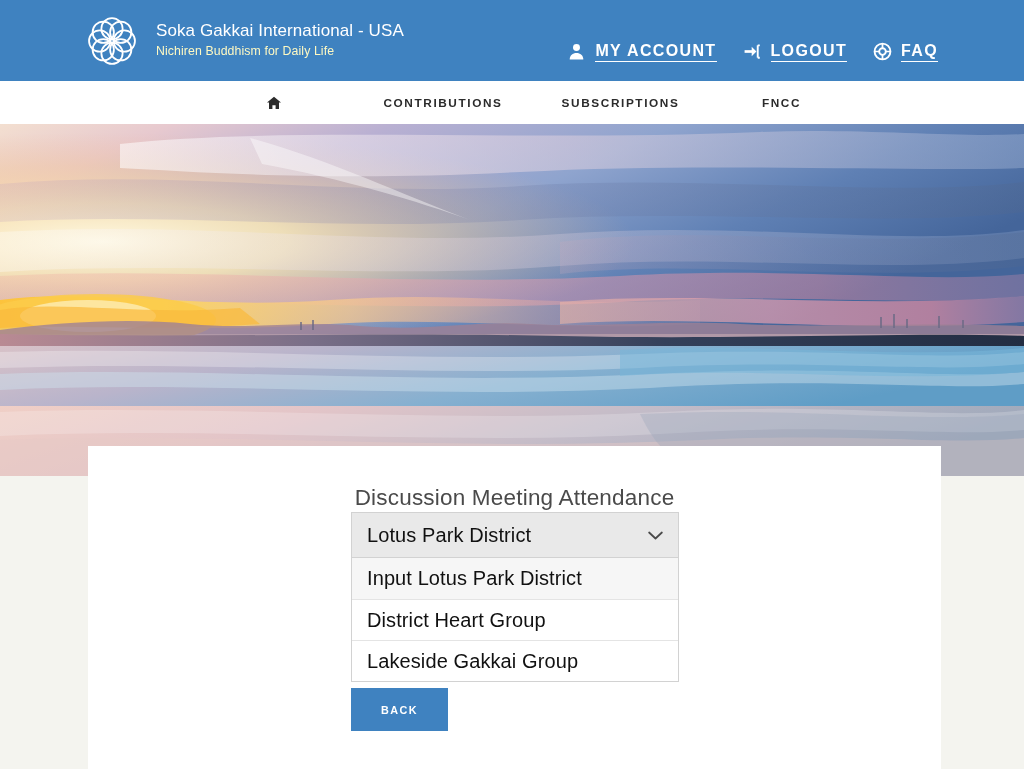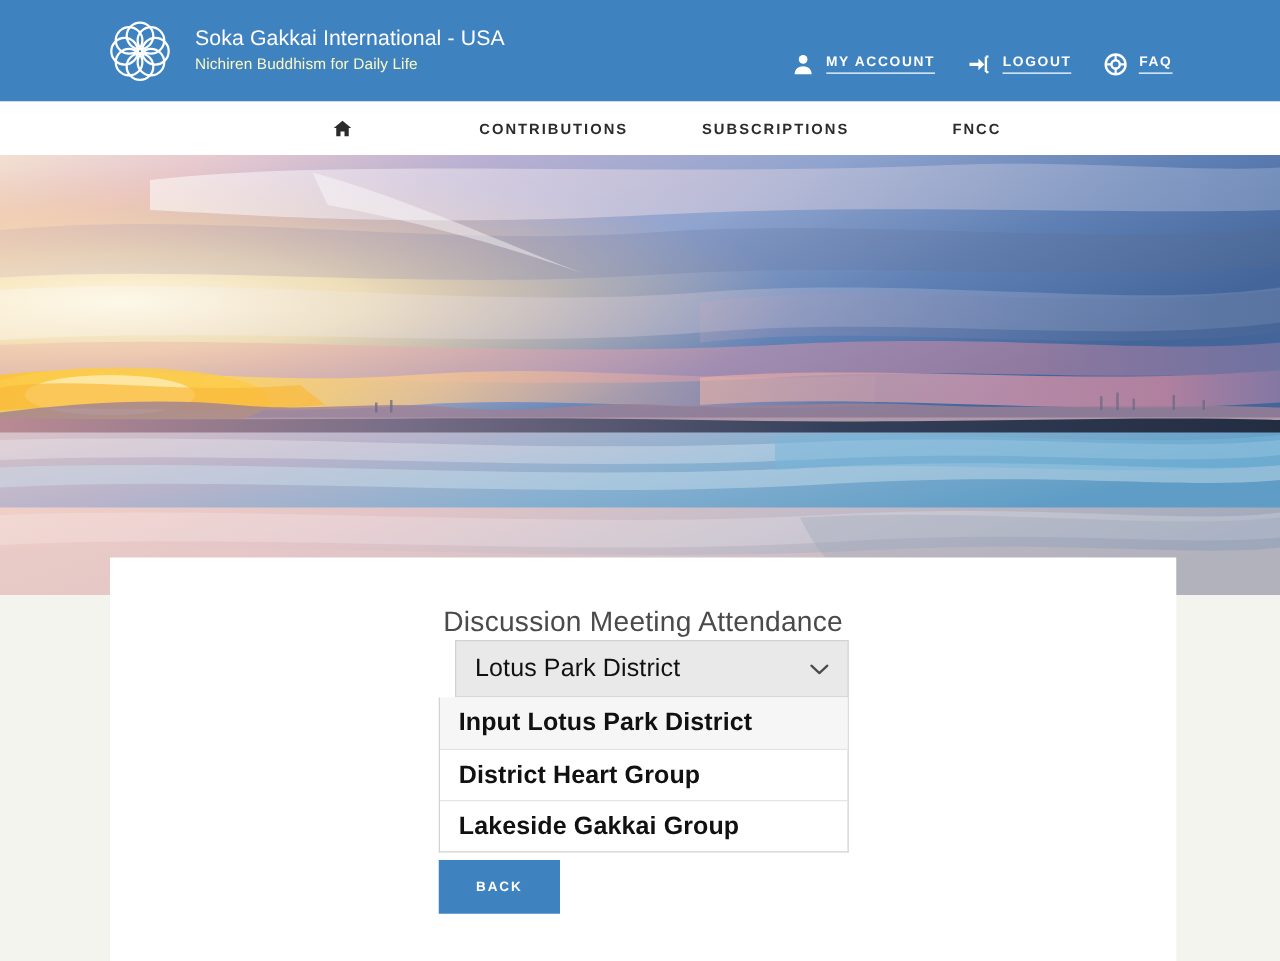--- a/index.html
+++ b/index.html
@@ -55,21 +55,21 @@
   .hlink {
     display: flex;
     align-items: center;
     gap: 9px;
     text-decoration: none;
     cursor: pointer;
   }
   .hlink .hicon { width: 19px; height: 19px; display: block; flex: none; }
   .hlink .hlabel {
     color: #ffffff;
-    font-size: 11px;
+    font-size: 16px;
     font-weight: 700;
     letter-spacing: 1.35px;
     text-transform: uppercase;
     border-bottom: 1px solid #ffffff;
     padding-bottom: 1px;
     line-height: 1.1;
     white-space: nowrap;
   }
 
   
@@ -145,21 +145,20 @@
     width: 328px;
   }
   .select-head {
     height: 46px;
     background: #e9e9e9;
     border: 1px solid #d2d2d2;
     display: flex;
     align-items: center;
     padding: 0 14px 0 15px;
     cursor: pointer;
-    margin-left: 13px;
   }
   .select-value {
     flex: 1;
     color: #111111;
     font-size: 20px;
     font-weight: 400;
     letter-spacing: 0.1px;
     white-space: nowrap;
     overflow: hidden;
   }
@@ -169,21 +168,21 @@
     border-top: none;
     background: #ffffff;
   }
   .option {
     height: 41px;
     display: flex;
     align-items: center;
     padding: 0 15px;
     color: #111111;
     font-size: 20px;
-    font-weight: 700;
+    font-weight: 400;
     letter-spacing: 0.1px;
     border-top: 1px solid #e4e4e4;
     cursor: pointer;
     white-space: nowrap;
     overflow: hidden;
   }
   .option:first-child { border-top: none; background: #f6f6f6; }
 
   
   .back-btn {

